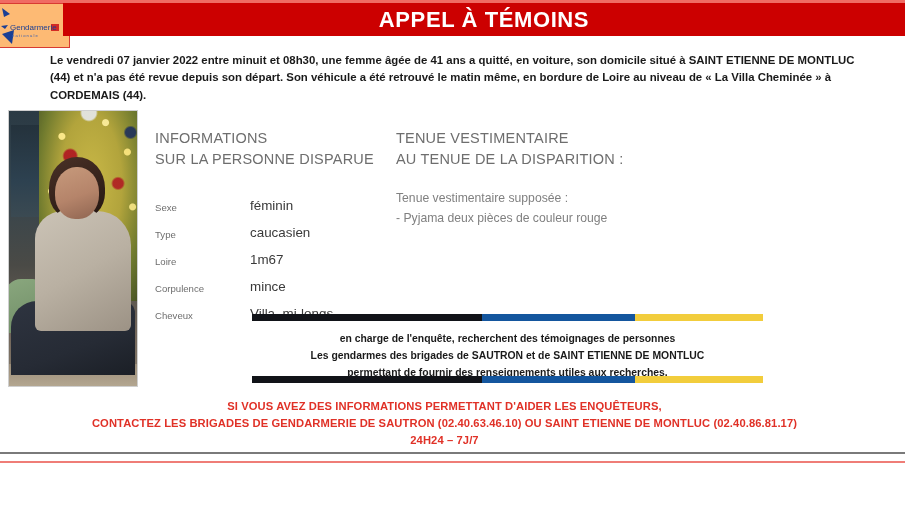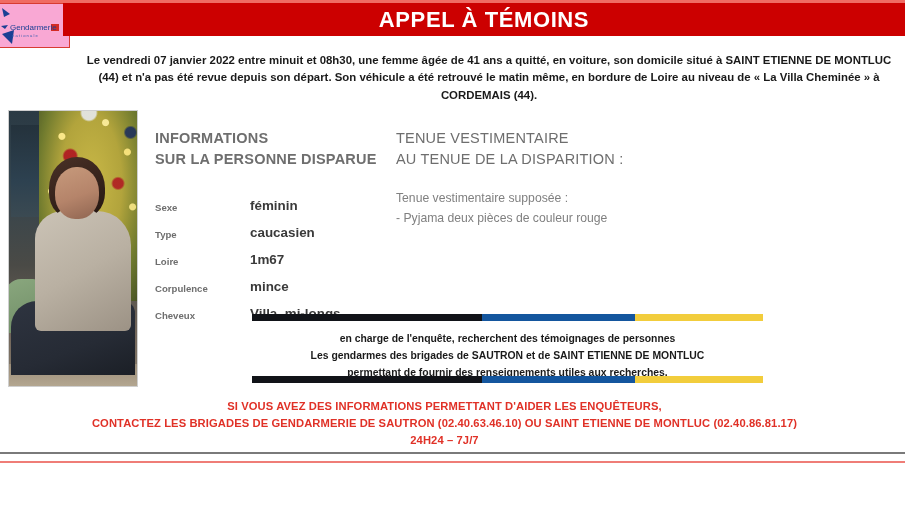--- a/index.html
+++ b/index.html
@@ -30,21 +30,21 @@
     position: absolute;
     left: 0; top: 3px;
     width: 905px; height: 45px;
   }
   .logo-box {
     position: absolute;
     left: 0; top: 0;
     width: 70px; height: 45px;
     border: 1px solid #d83b32;
     border-left: none;
-    background: #f9a8d4;
+    background: #fdba74;
     box-sizing: border-box;
     overflow: hidden;
   }
   .logo-svg { display: block; }
 
   .banner {
     position: absolute;
     left: 63px; top: 0;
     width: 842px; height: 33px;
     background: #cc0000;
@@ -56,27 +56,27 @@
     color: #ffffff;
     font-size: 22px;
     font-weight: bold;
     letter-spacing: 0.6px;
     font-family: "Liberation Sans", sans-serif;
   }
 
   
   .intro {
     position: absolute;
-    left: 80px; top: 52px;
+    left: 50px; top: 52px;
     width: 818px;
     font-size: 11.4px;
     font-weight: bold;
     line-height: 1.52;
     color: #1a1a1a;
-    text-align: center;
+    text-align: left;
   }
 
   
   .photo-frame {
     position: absolute;
     left: 8px; top: 110px;
     width: 130px; height: 277px;
     background: #1b1d1f;
     overflow: hidden;
     border: 1px solid #cfcfcf;
@@ -155,21 +155,20 @@
     left: 0; bottom: 0;
     width: 130px; height: 22px;
     background: linear-gradient(180deg, #9b8d79 0%, #b3a690 100%);
   }
 
   
   .col-left {
     position: absolute;
     left: 155px; top: 128px;
     width: 225px;
-    font-weight: bold;
   }
   .col-right {
     position: absolute;
     left: 396px; top: 128px;
     width: 300px;
   }
   .sec-title {
     font-size: 14.5px;
     color: #6e6e6e;
     line-height: 1.42;

